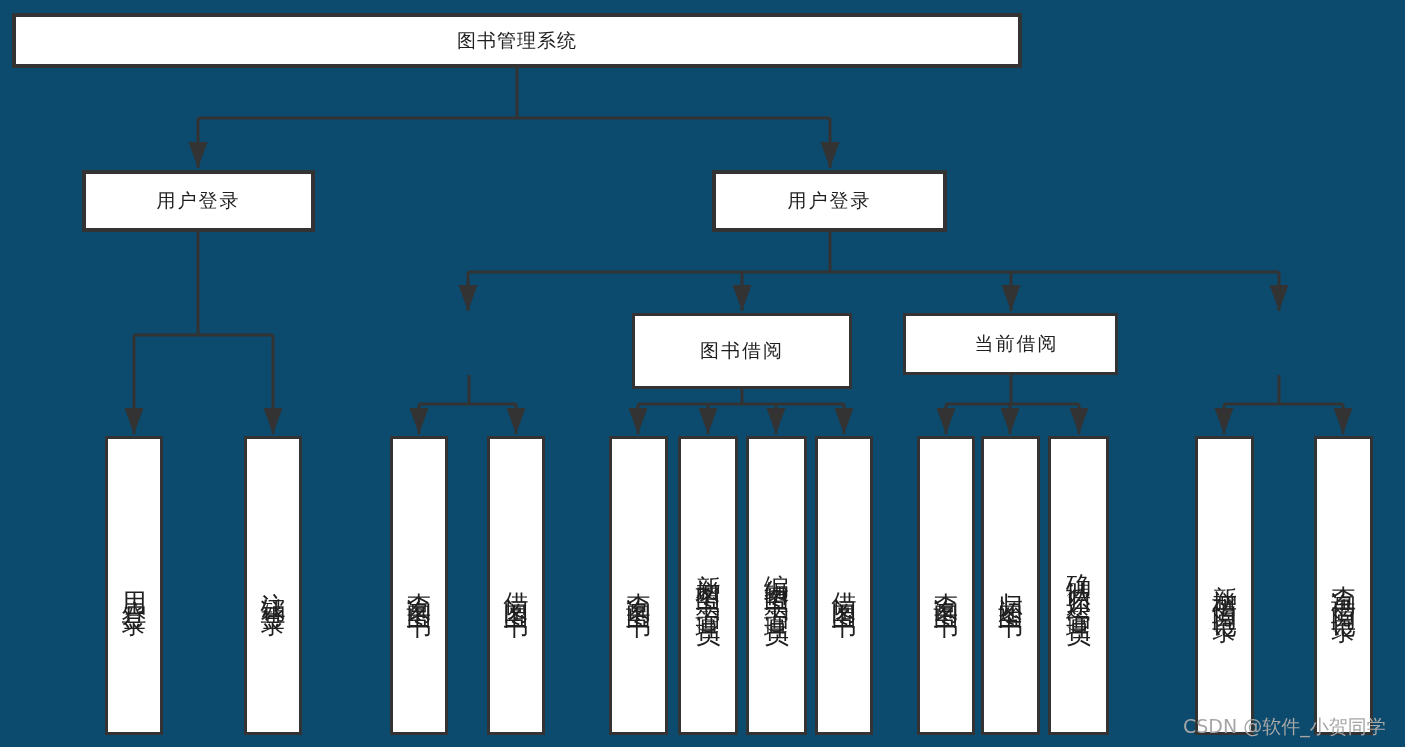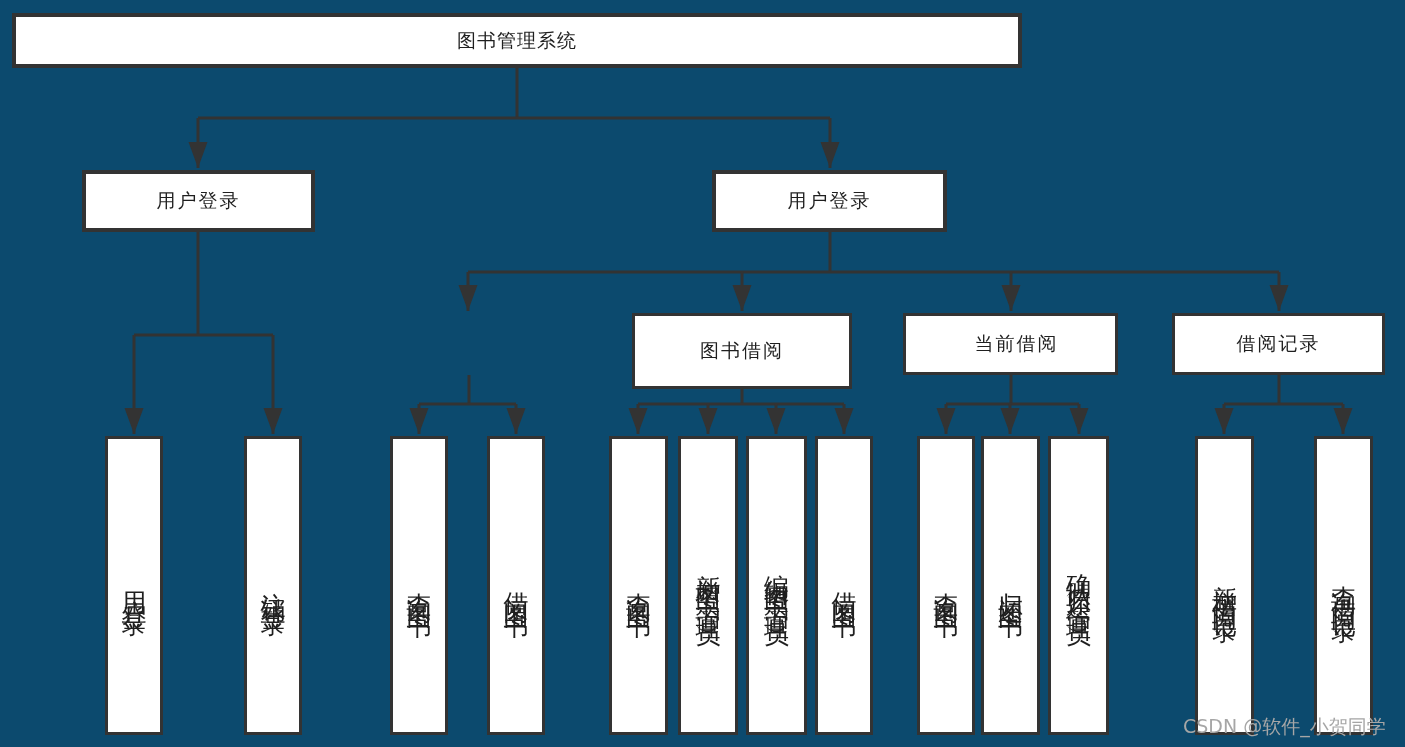--- a/index.html
+++ b/index.html
@@ -125,21 +125,20 @@
     </g>
   </svg>
 
   <div class="box root" style="left:12px; top:13px; width:1010px; height:55px;">图书管理系统</div>
 
   <div class="box h2" style="left:82px; top:170px; width:233px; height:62px;">用户登录</div>
   <div class="box h2" style="left:712px; top:170px; width:235px; height:62px;">用户登录</div>
 
   <div class="box h3" style="left:632px; top:313px; width:220px; height:76px;">图书借阅</div>
   <div class="box h3" style="left:903px; top:313px; width:215px; height:62px;padding-left:12px;">当前借阅</div>
-  <div class="box h3" style="left:1172px; top:313px; width:213px; height:62px;">借阅记录</div>
 
   <div class="box leaf" style="left:105px; top:436px; width:58px; height:299px;">用户登录</div>
   <div class="box leaf" style="left:244px; top:436px; width:58px; height:299px;">注销登录</div>
 
   <div class="box leaf" style="left:390px; top:436px; width:58px; height:299px;">查询图书</div>
   <div class="box leaf" style="left:487px; top:436px; width:58px; height:299px;">借阅图书</div>
 
   <div class="box leaf" style="left:609px; top:436px; width:59px; height:299px;">查询图书</div>
   <div class="box leaf" style="left:678px; top:436px; width:60px; height:299px;">新增图书（管理员）</div>
   <div class="box leaf" style="left:746px; top:436px; width:61px; height:299px;">编辑图书（管理员）</div>

